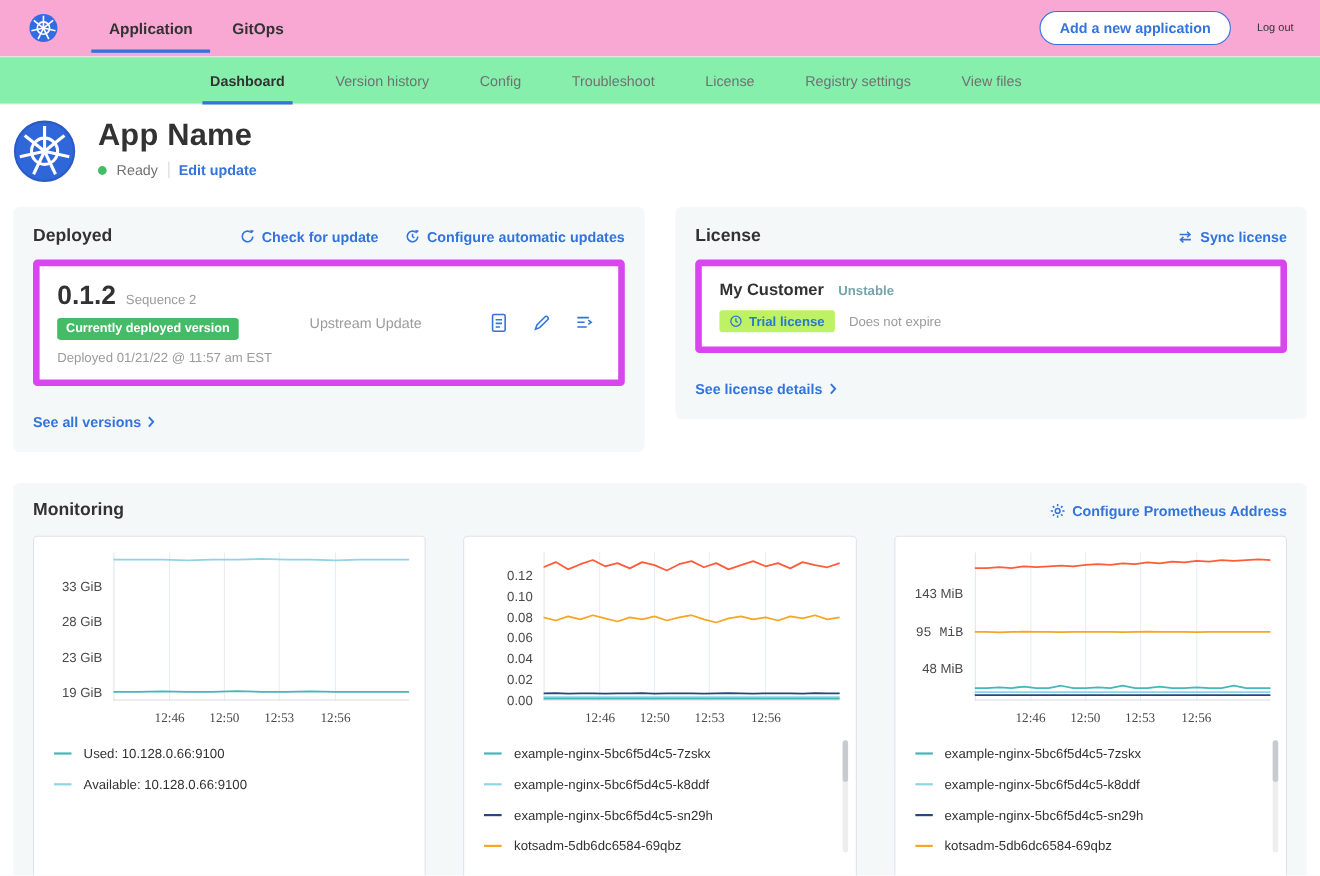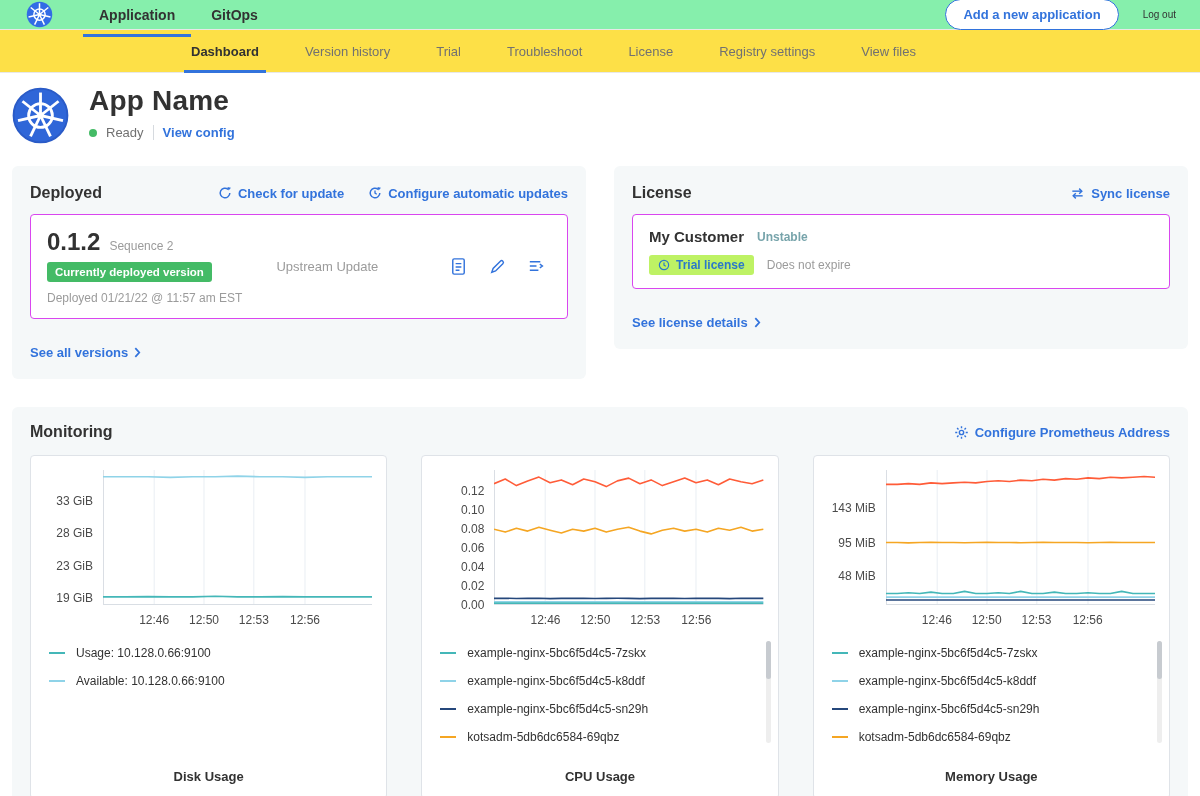--- a/index.html
+++ b/index.html
@@ -4,49 +4,49 @@
 <style>
   * { box-sizing: border-box; margin: 0; padding: 0; }
   body {
     width: 1200px; height: 796px; overflow: hidden;
     font-family: "Liberation Sans", sans-serif;
     background: #ffffff; color: #323232;
   }
   .link { color:#3273dc; font-weight:700; font-size:13px; cursor:pointer; display:inline-flex; align-items:center; gap:6px; }
 
   
-  .topnav { height:30px; display:flex; align-items:center; padding:0 18px 0 26px; border-bottom:1px solid #e8e8e8; background:#86efac; }
+  .topnav { height:52px; display:flex; align-items:center; padding:0 18px 0 26px; border-bottom:1px solid #e8e8e8; background:#f9a8d4; }
   .logo { width:27px; height:27px; margin-right:28px; flex:none; }
   .topnav-tab { height:42px; display:flex; align-items:center; padding:0 18px; font-size:14px; font-weight:700; color:#323232; position:relative; cursor:pointer; }
   .topnav-tab.active::after { content:''; position:absolute; left:2px; right:2px; bottom:-1px; height:3px; background:#3273dc; }
   .topnav-spacer { flex:1; }
   .add-app-btn { border:1px solid #3273dc; color:#3273dc; background:#fff; border-radius:17px; padding:7px 17px; font-size:13px; font-weight:700; cursor:pointer; font-family:inherit; }
   .logout { margin:0 6px 0 24px; font-size:10px; color:#323232; cursor:pointer; }
 
   
-  .subnav { height:43px; background:#fde047; border-bottom:1px solid #e8e8e8; display:flex; align-items:stretch; padding-left:168px; }
+  .subnav { height:43px; background:#86efac; border-bottom:1px solid #e8e8e8; display:flex; align-items:stretch; padding-left:168px; }
   .subnav-tab { display:flex; align-items:center; padding:0 23px; font-size:13px; color:#717171; position:relative; cursor:pointer; white-space:nowrap; }
   .subnav-tab.active { color:#323232; font-weight:700; }
   .subnav-tab.active::after { content:''; position:absolute; left:16px; right:16px; bottom:-1px; height:3px; background:#3273dc; }
 
   
   .app-header { display:flex; align-items:flex-start; padding:12px 16px 16px 12px; background:#fff; }
   .app-icon { width:57px; height:57px; margin:2px 20px 0 0; flex:none; }
   .app-title { font-size:28px; font-weight:700; color:#323232; letter-spacing:.2px; }
   .app-sub { display:flex; align-items:center; gap:9px; margin-top:8px; font-size:13px; color:#717171; }
   .status-dot { width:8px; height:8px; border-radius:50%; background:#44bb66; }
   .v-divider { width:1px; height:15px; background:#d6dadf; }
 
   
   .cards-row { display:flex; gap:28px; padding:6px 12px 0; align-items:flex-start; }
   .card { background:#f5f8f9; border-radius:6px; padding:18px; flex:1; }
   .card-head { display:flex; align-items:center; }
   .card-title { font-size:16px; font-weight:700; color:#323232; margin-right:auto; }
   .card-links { display:flex; gap:24px; align-items:center; }
-  .inner-card { background:#fff; border:1px solid #d946ef; border-radius:4px; margin-top:12px; padding:13px 16px; }
+  .inner-card { background:#fff; border:6px solid #d946ef; border-radius:4px; margin-top:12px; padding:13px 16px; }
 
   .version-inner { display:flex; }
   .version-row1 { display:flex; align-items:baseline; gap:9px; }
   .version-number { font-size:24px; font-weight:700; }
   .sequence { font-size:12px; color:#9b9b9b; }
   .deployed-badge { display:inline-block; margin-top:6px; background:#44bb66; color:#fff; font-size:11.5px; font-weight:700; padding:4px 8px; border-radius:3px; }
   .deployed-at { margin-top:9px; font-size:12px; color:#9b9b9b; }
   .upstream { align-self:center; margin-left:34px; margin-right:auto; font-size:13px; color:#9b9b9b; }
   .version-icons { display:flex; gap:18px; align-self:center; margin-right:4px; }
   .version-icons svg { cursor:pointer; }
@@ -61,21 +61,21 @@
 
   
   .monitoring-card { margin:28px 12px 0; background:#f5f8f9; border-radius:6px; padding:16px 18px 16px; }
   .charts-row { display:flex; gap:34px; margin-top:14px; }
   .chart-panel { flex:1; background:#fff; border:1px solid #dfe3e8; border-radius:4px; padding:14px 14px 10px; display:flex; flex-direction:column; height:344px; min-width:0; }
   .plot-row { display:flex; height:135px; flex:none; }
   .y-labels { width:58px; position:relative; flex:none; }
   .y-tick { position:absolute; right:10px; transform:translateY(-50%); font-size:12px; color:#4a4a4a; white-space:nowrap; }
   .plot-area { flex:1; position:relative; }
   .plot-area svg { position:absolute; inset:0; width:100%; height:100%; display:block; }
-  .x-labels { height:26px; position:relative; margin-left:58px; flex:none; }
+  .x-labels { height:26px; position:relative; margin-left:58px; flex:none;font-family:Liberation Serif, serif; }
   .x-tick { position:absolute; top:8px; transform:translateX(-50%); font-size:12px; color:#4a4a4a; }
   .legend { margin-top:8px; position:relative; padding-left:4px; }
   .legend-item { display:flex; align-items:center; gap:11px; padding:7px 0; font-size:12px; color:#323232; white-space:nowrap; overflow:hidden; }
   .legend-swatch { width:16px; height:2px; flex:none; }
   .legend-scrollbar { display:none; position:absolute; right:-7px; top:2px; width:5px; height:102px; background:#eeeeee; border-radius:3px; }
   .legend-scroll-thumb { width:5px; height:38px; background:#c7cbd0; border-radius:3px; }
   .chart-title { margin-top:auto; text-align:center; font-size:13px; font-weight:700; color:#323232; padding:10px 0 4px; }
 </style>
 </head>
 <body>
@@ -102,21 +102,21 @@
       <span>GitOps</span>
     </div>
   <div class="topnav-spacer"></div>
   <button class="add-app-btn">Add a new application</button>
   <div class="logout">Log out</div>
 </div>
 
 <div class="subnav">
   <div class="subnav-tab active">Dashboard</div>
   <div class="subnav-tab">Version history</div>
-  <div class="subnav-tab">Trial</div>
+  <div class="subnav-tab">Config</div>
   <div class="subnav-tab">Troubleshoot</div>
   <div class="subnav-tab">License</div>
   <div class="subnav-tab">Registry settings</div>
   <div class="subnav-tab">View files</div>
 </div>
 
 <div class="app-header">
   <svg class="app-icon" viewBox="0 0 36 36">
     <circle cx="18" cy="18" r="17" fill="#2f66d8" stroke="#2a5bc7" stroke-width="1.2"></circle>
     <g stroke="#ffffff" stroke-width="1.8" fill="none">
@@ -130,21 +130,21 @@
       <circle cx="18" cy="18" r="7.5"></circle>
     </g>
     <circle cx="18" cy="18" r="2.1" fill="#ffffff"></circle>
   </svg>
   <div>
     <div class="app-title">App Name</div>
     <div class="app-sub">
       <span class="status-dot"></span>
       <span>Ready</span>
       <span class="v-divider"></span>
-      <span class="link">View config</span>
+      <span class="link">Edit update</span>
     </div>
   </div>
 </div>
 
 <div class="cards-row">
 
   <div class="card">
     <div class="card-head">
       <div class="card-title">Deployed</div>
       <div class="card-links">
@@ -279,21 +279,21 @@
     <div class="x-labels">
           <div class="x-tick" style="left: 19%;">12:46</div>
           <div class="x-tick" style="left: 37.5%;">12:50</div>
           <div class="x-tick" style="left: 56%;">12:53</div>
           <div class="x-tick" style="left: 75%;">12:56</div>
         </div>
     <div class="legend">
 
     <div class="legend-item">
             <span class="legend-swatch" style="background: rgb(68, 183, 184);"></span>
-            <span class="legend-label">Usage: 10.128.0.66:9100</span>
+            <span class="legend-label">Used: 10.128.0.66:9100</span>
           </div>
           <div class="legend-item">
             <span class="legend-swatch" style="background: rgb(143, 211, 232);"></span>
             <span class="legend-label">Available: 10.128.0.66:9100</span>
           </div>
         </div>
     <div class="chart-title">Disk Usage</div>
   </div>
 
   <div class="chart-panel">
@@ -350,21 +350,21 @@
             <span class="legend-label">kotsadm-5db6dc6584-69qbz</span>
           </div>
         </div>
     <div class="chart-title">CPU Usage</div>
   </div>
 
   <div class="chart-panel">
     <div class="plot-row">
       <div class="y-labels">
             <div class="y-tick" style="top: 28.1915%;">143 MiB</div>
-            <div class="y-tick" style="top: 53.7234%;">95 MiB</div>
+            <div class="y-tick" style="top: 53.7234%; font-family: Liberation Mono, monospace;">95 MiB</div>
             <div class="y-tick" style="top: 78.7234%;">48 MiB</div>
           </div>
       <div class="plot-area">
         <svg viewBox="0 0 280 135" preserveAspectRatio="none">
               <line x1="53.2" y1="0" x2="53.2" y2="135" stroke="#e9eef3" stroke-width="1" vector-effect="non-scaling-stroke"></line>
               <line x1="105" y1="0" x2="105" y2="135" stroke="#e9eef3" stroke-width="1" vector-effect="non-scaling-stroke"></line>
               <line x1="156.8" y1="0" x2="156.8" y2="135" stroke="#e9eef3" stroke-width="1" vector-effect="non-scaling-stroke"></line>
               <line x1="210" y1="0" x2="210" y2="135" stroke="#e9eef3" stroke-width="1" vector-effect="non-scaling-stroke"></line>
               <line x1="0.5" y1="0" x2="0.5" y2="135" stroke="#d9dee4" vector-effect="non-scaling-stroke"></line>
               <line x1="0" y1="134.5" x2="280" y2="134.5" stroke="#d9dee4" vector-effect="non-scaling-stroke"></line>

